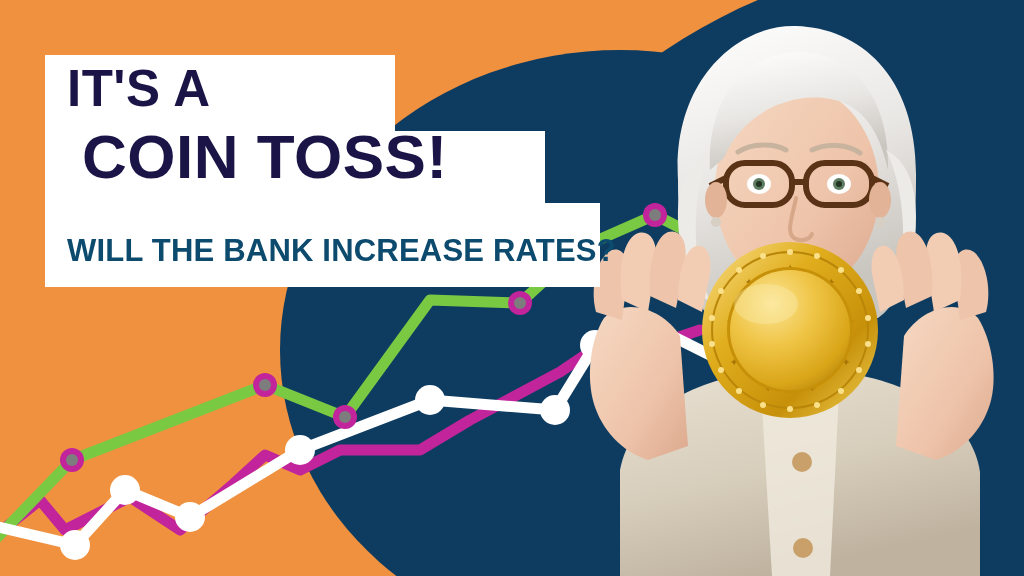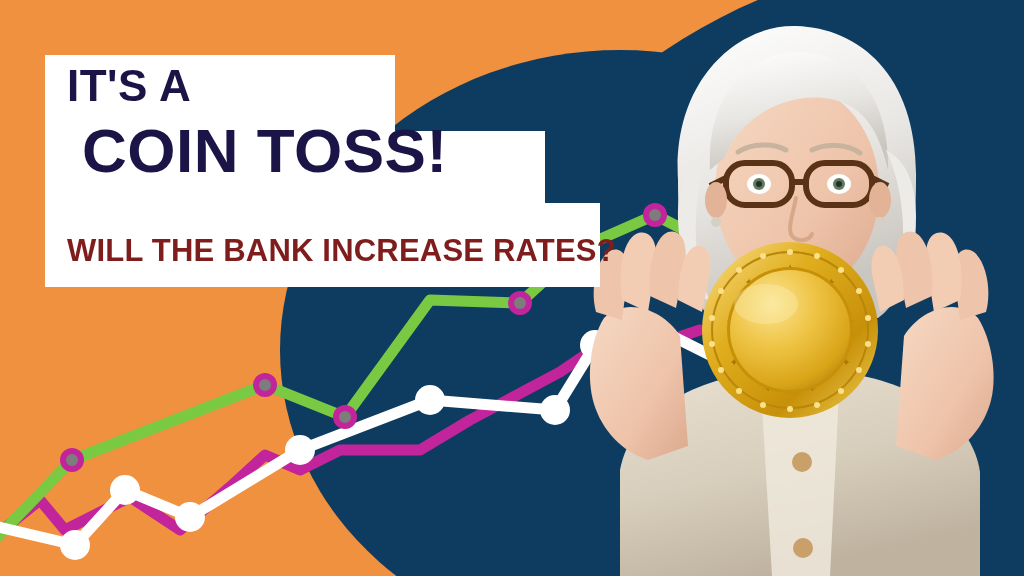--- a/index.html
+++ b/index.html
@@ -18,26 +18,26 @@
     position:absolute;left:22px;top:10px;width:520px;
   }
   .h-line{
     font-family:"Liberation Sans",sans-serif;
     font-weight:bold;
     color:#1B1447;
     letter-spacing:0.5px;
     line-height:0.95;
     white-space:nowrap;
   }
-  #line1{font-size:44px;margin:0 0 2px 0;}
+  #line1{font-size:51px;margin:0 0 2px 0;}
   #line2{font-size:62px;margin:15px;}
   #subtitle{
     position:absolute;left:22px;top:178px;width:560px;
     font-family:"Liberation Sans",sans-serif;
-    font-weight:bold;font-size:31px;color:#7f1d1d;
+    font-weight:bold;font-size:31px;color:#0c4a6e;
     letter-spacing:0.2px;white-space:nowrap;
   }
 
   
   svg#chart{position:absolute;top:0;left:0;width:1024px;height:576px;}
 
   
   #woman{position:absolute;left:560px;top:0;width:464px;height:576px;}
   #woman svg{position:absolute;inset:0;width:100%;height:100%;}
 

